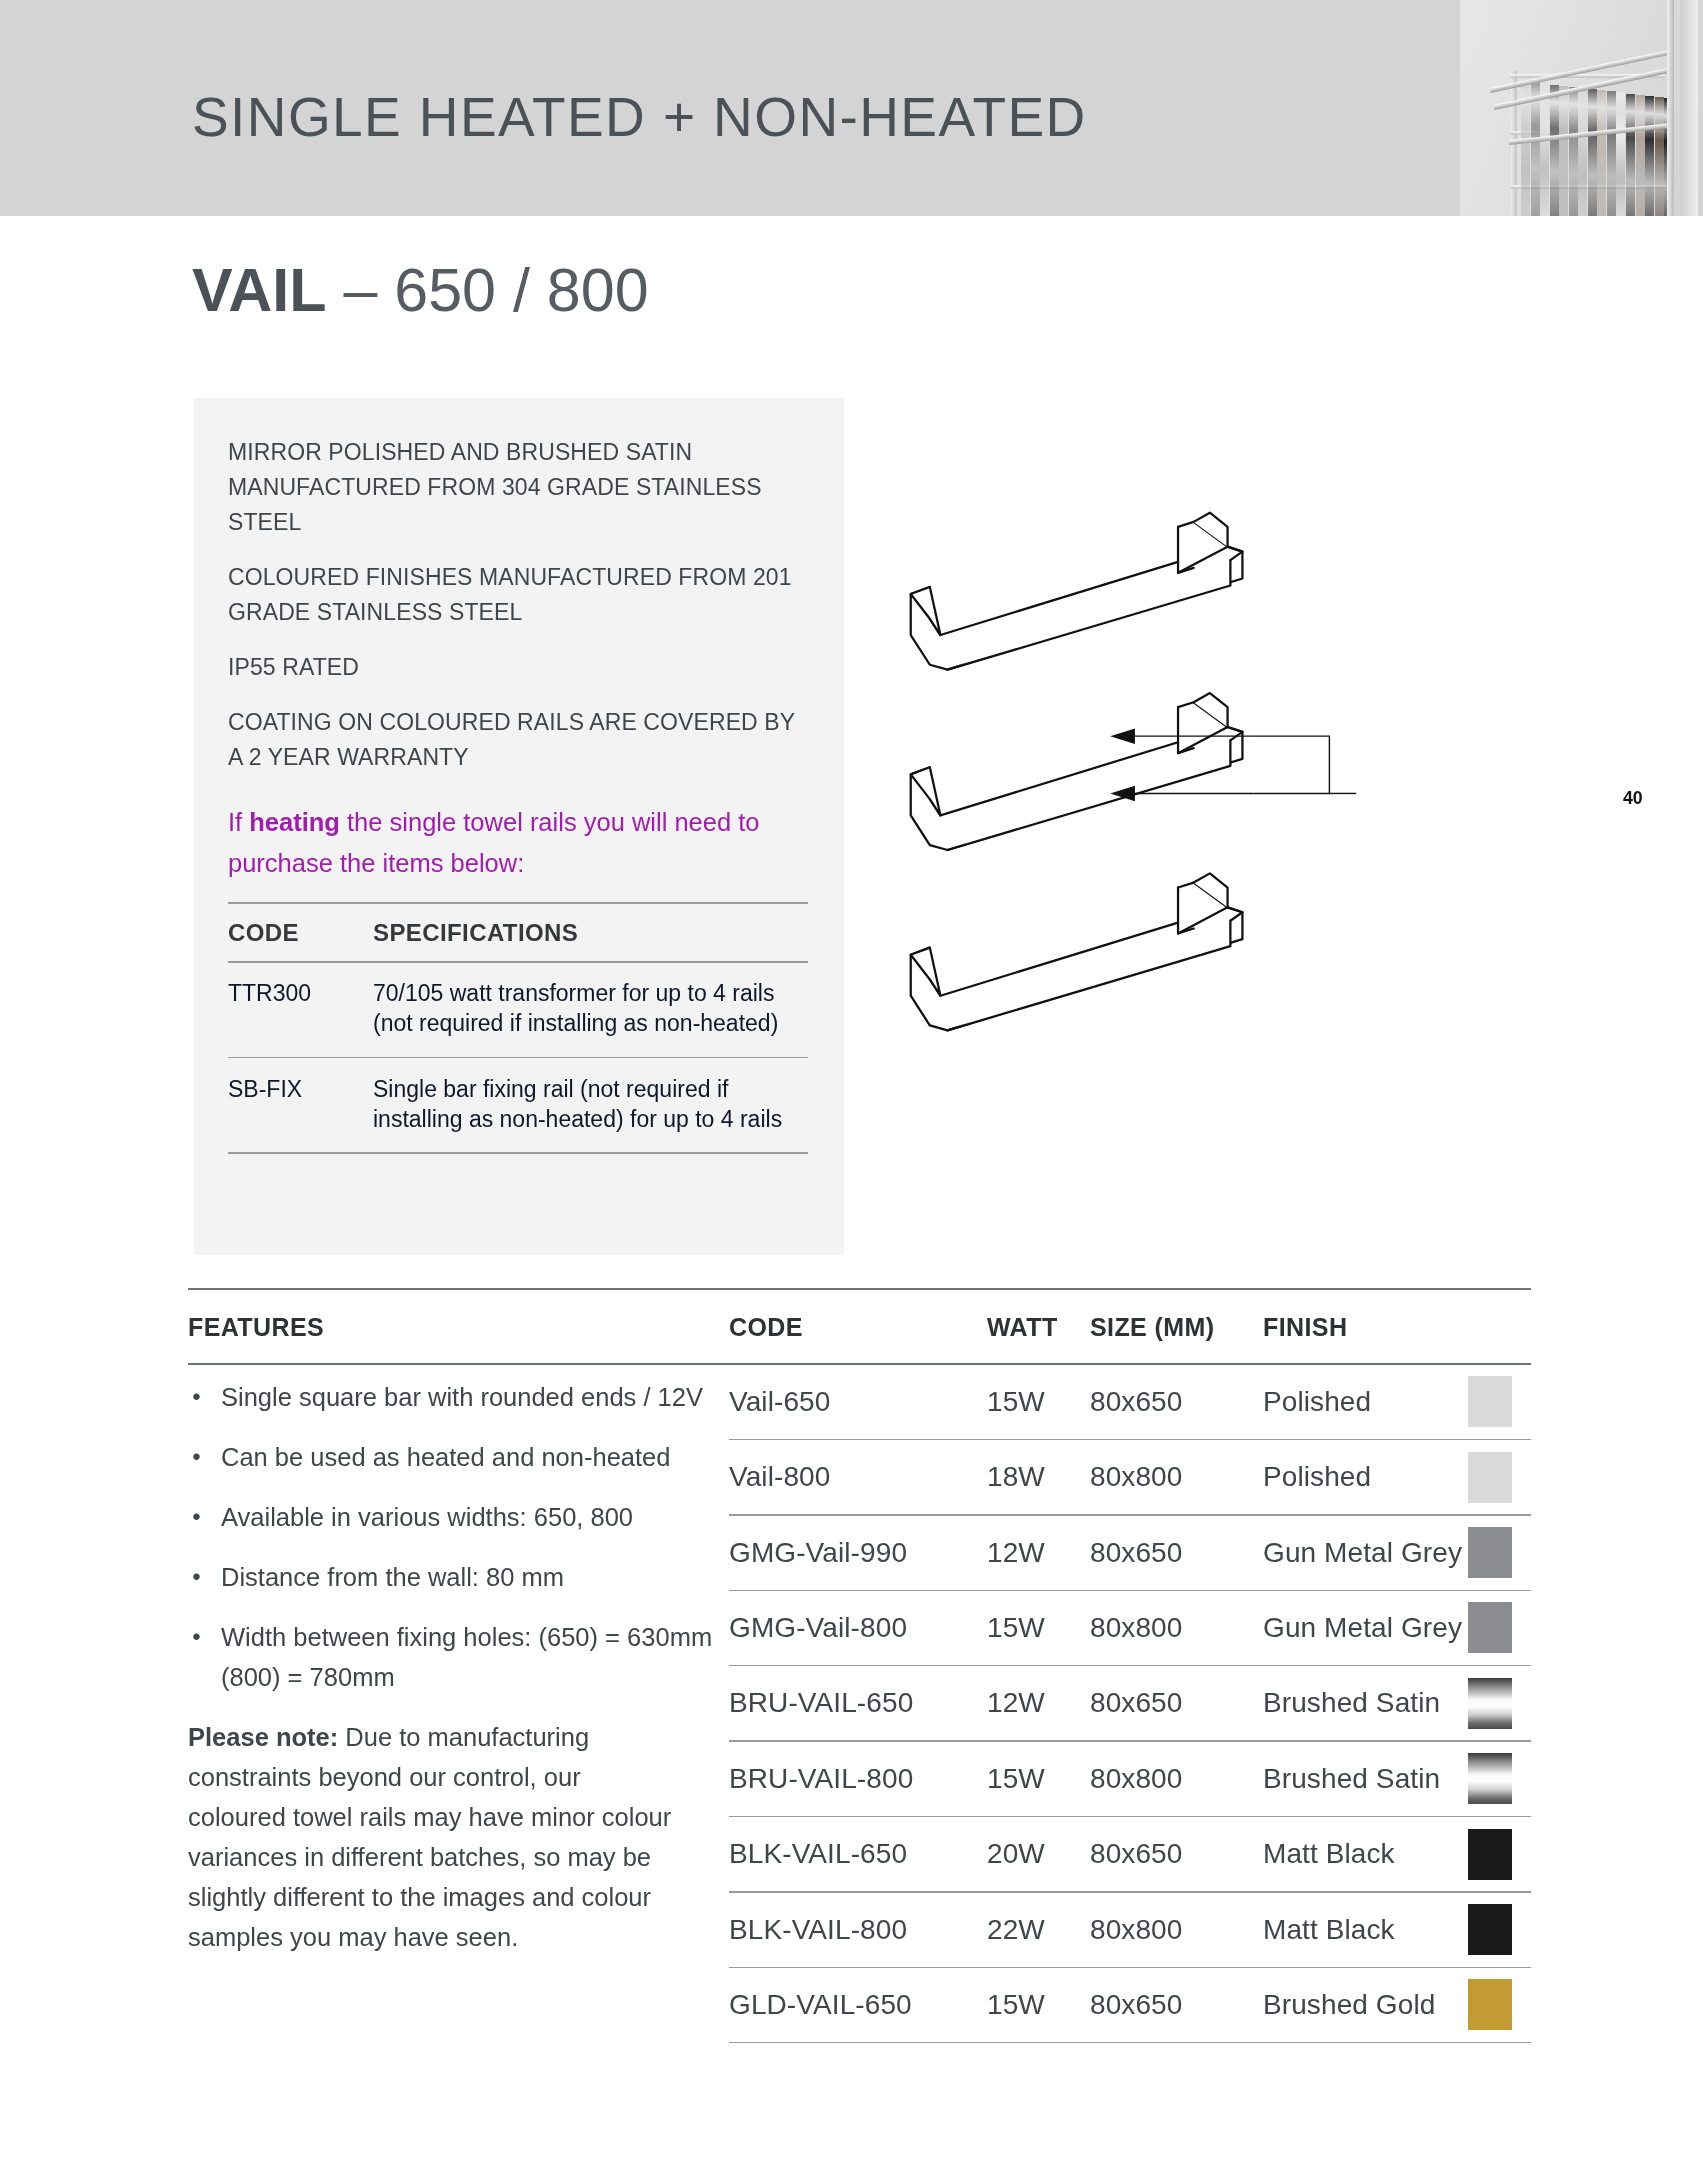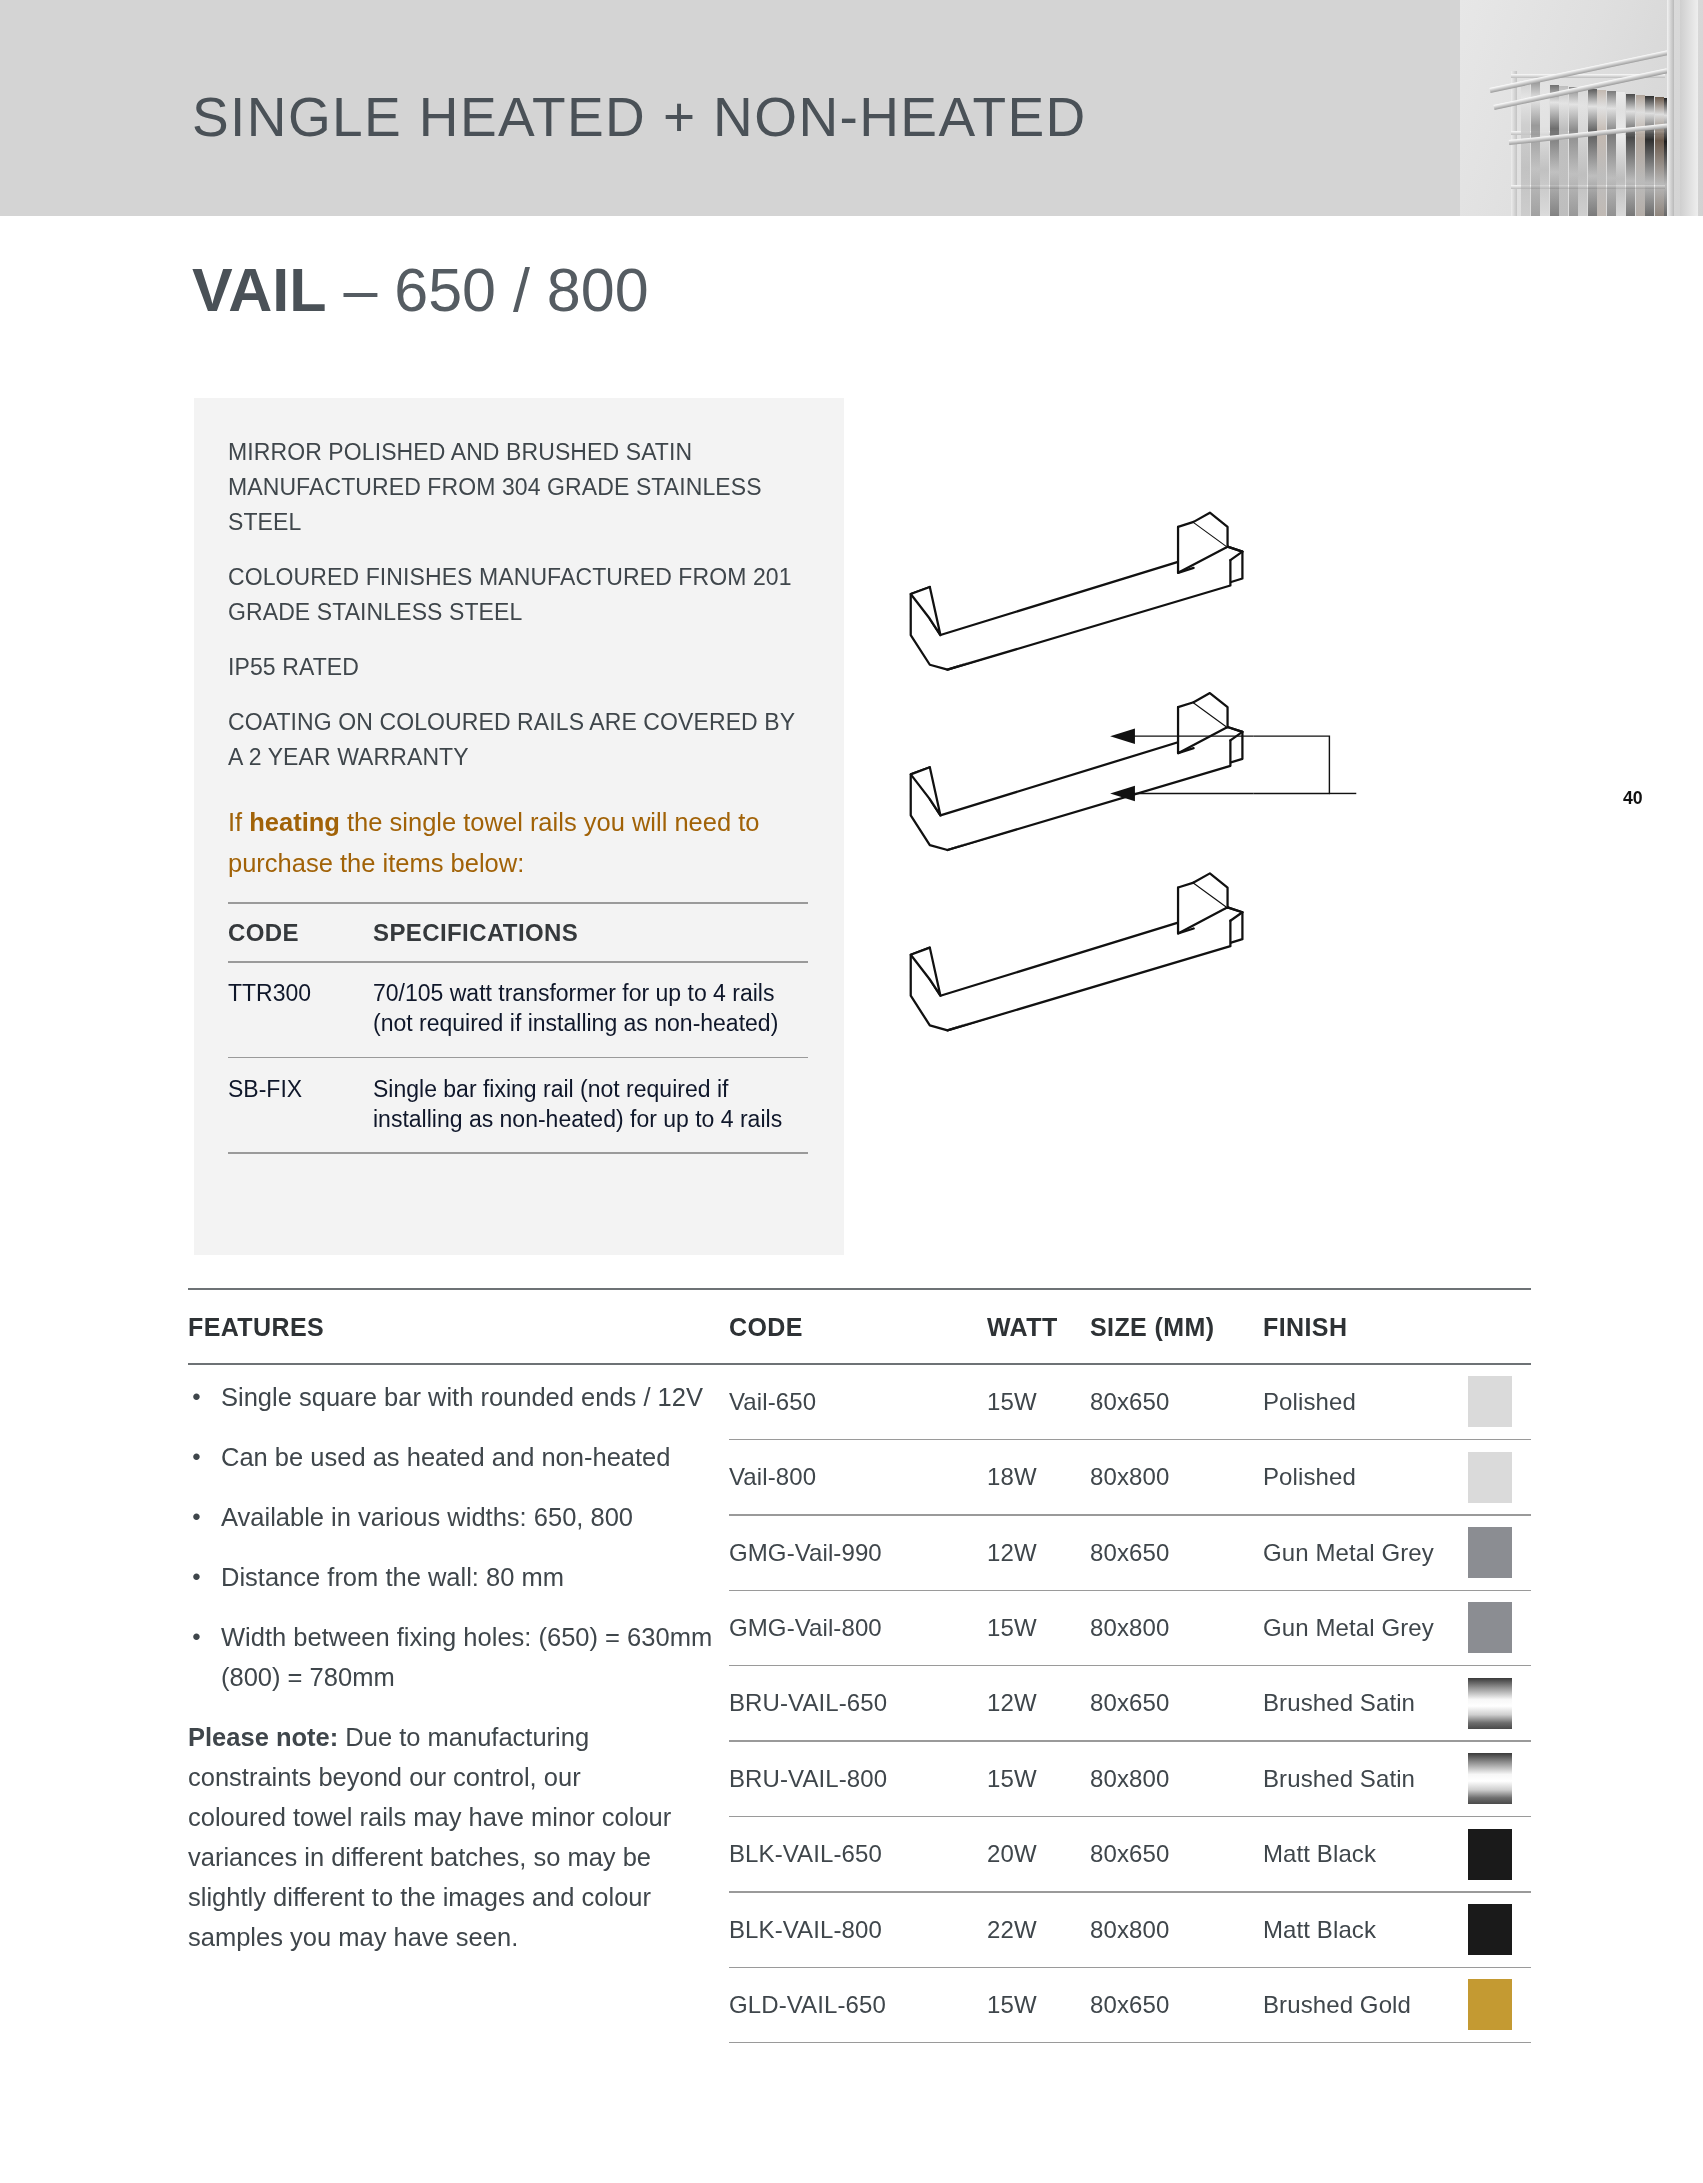--- a/index.html
+++ b/index.html
@@ -133,21 +133,21 @@
     font-weight: 300;
     line-height: 35px;
     color: #3f464b;
     margin-bottom: 20px;
     letter-spacing: 0.1px;
   }
   .info-heating {
     font-size: 25.5px;
     font-weight: 300;
     line-height: 41px;
-    color: #a16207;
+    color: #a21caf;
     margin-top: 27px;
     margin-bottom: 7px;
     width: 559px;
   }
   .info-heating b { font-weight: 700; }
 
   
   .spec-table {
     margin-top: 18.4px;
     width: 580px;
@@ -275,21 +275,21 @@
   }
   .please-note b { font-weight: 700; }
 
   .prod-row {
     display: flex;
     align-items: center;
     height: 74px;
     position: relative;
   }
   .prod-row .cell {
-    font-size: 24px;
+    font-size: 28px;
     font-weight: 300;
     color: #3f464b;
     letter-spacing: 0.1px;
   }
   .row-rule {
     height: 1.4px;
     background: #9a9a9a;
     width: 802px;
   }
   .swatch {

